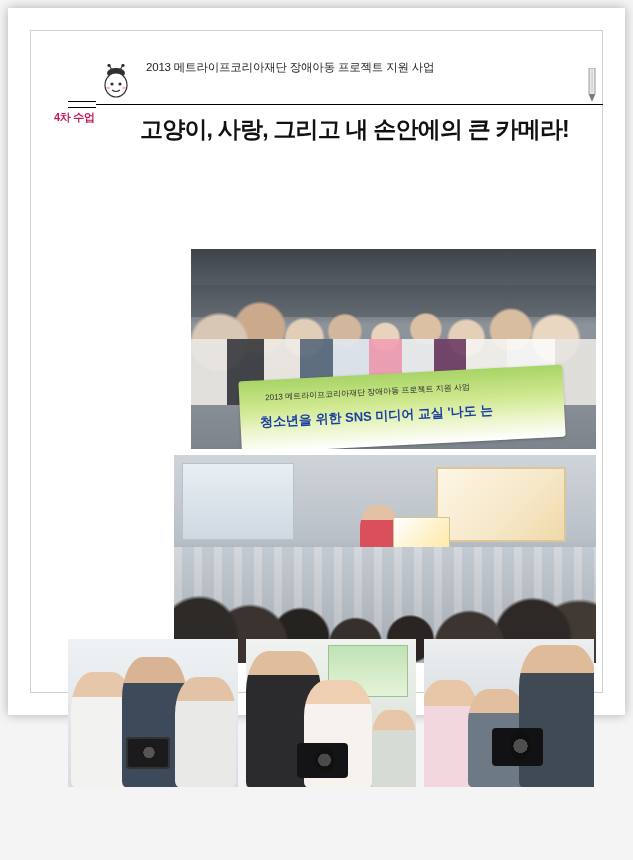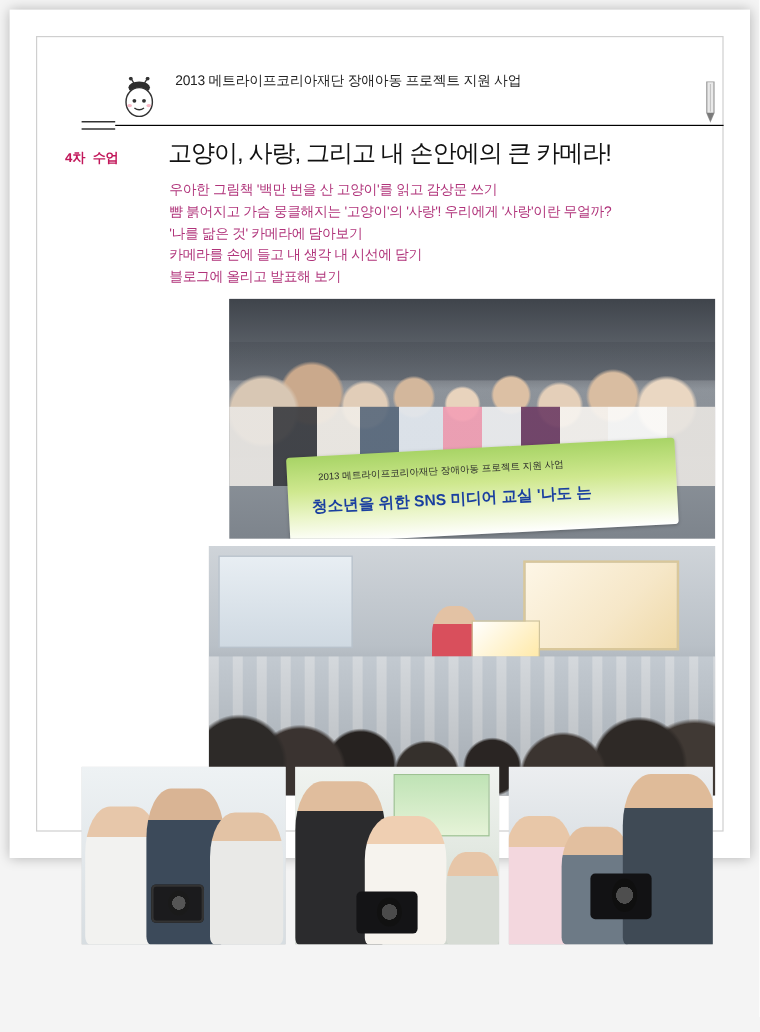--- a/index.html
+++ b/index.html
@@ -100,33 +100,32 @@
     right: 2px;
     top: 22px;
     width: 18px;
     height: 36px;
   }
 
   
   .lesson-tag {
     position: absolute;
     left: 8px;
-    top: 78px;
+    top: 64px;
     font-size: 11px;
     font-weight: bold;
     color: #c2185b;
     letter-spacing: -0.3px;
-    font-family: Liberation Mono, monospace;
   }
   .doc-title {
     position: absolute;
     left: 94px;
     top: 68px;
-    font-size: 20px;
-    font-weight: normal;
+    font-size: 23px;
+    font-weight: bold;
     color: #111111;
     letter-spacing: -0.8px;
     white-space: nowrap;
   }
   .subtitle-list {
     position: absolute;
     left: 95px;
     top: 104px;
     width: 460px;
   }
@@ -369,27 +368,20 @@
         <svg class="pencil-icon" viewBox="0 0 18 36">
           <path d="M6 0 L12 0 L12 26 L9 33 L6 26 Z" fill="#e9e9e9" stroke="#9a9a9a" stroke-width="1"></path>
           <path d="M6 26 L12 26 L9 33 Z" fill="#7a7a7a"></path>
           <line x1="9" y1="2" x2="9" y2="25" stroke="#bdbdbd" stroke-width="0.8"></line>
         </svg>
       </div>
 
       <div class="lesson-tag">4차 수업</div>
       <div class="doc-title">고양이, 사랑, 그리고 내 손안에의 큰 카메라!</div>
 
-      <ul class="subtitle-list">
-        <li>우아한 그림책 '백만 번을 산 고양이'를 읽고 감상문 쓰기</li>
-        <li>뺨 붉어지고 가슴 뭉클해지는 '고양이'의 '사랑'! 우리에게 '사랑'이란 무얼까?</li>
-        <li>'나를 닮은 것' 카메라에 담아보기</li>
-        <li>카메라를 손에 들고 내 생각 내 시선에 담기</li>
-        <li>블로그에 올리고 발표해 보기</li>
-      </ul>
 
       <div class="photo photo-1">
         <div class="ph-inner scene1">
           <div class="wall"></div>
           <div class="people"></div>
           <div class="shirts"></div>
           <div class="banner">
             <div class="bt1">2013 메트라이프코리아재단 장애아동 프로젝트 지원 사업</div>
             <div class="bt2">청소년을 위한  SNS 미디어 교실 '나도 는</div>
           </div>

